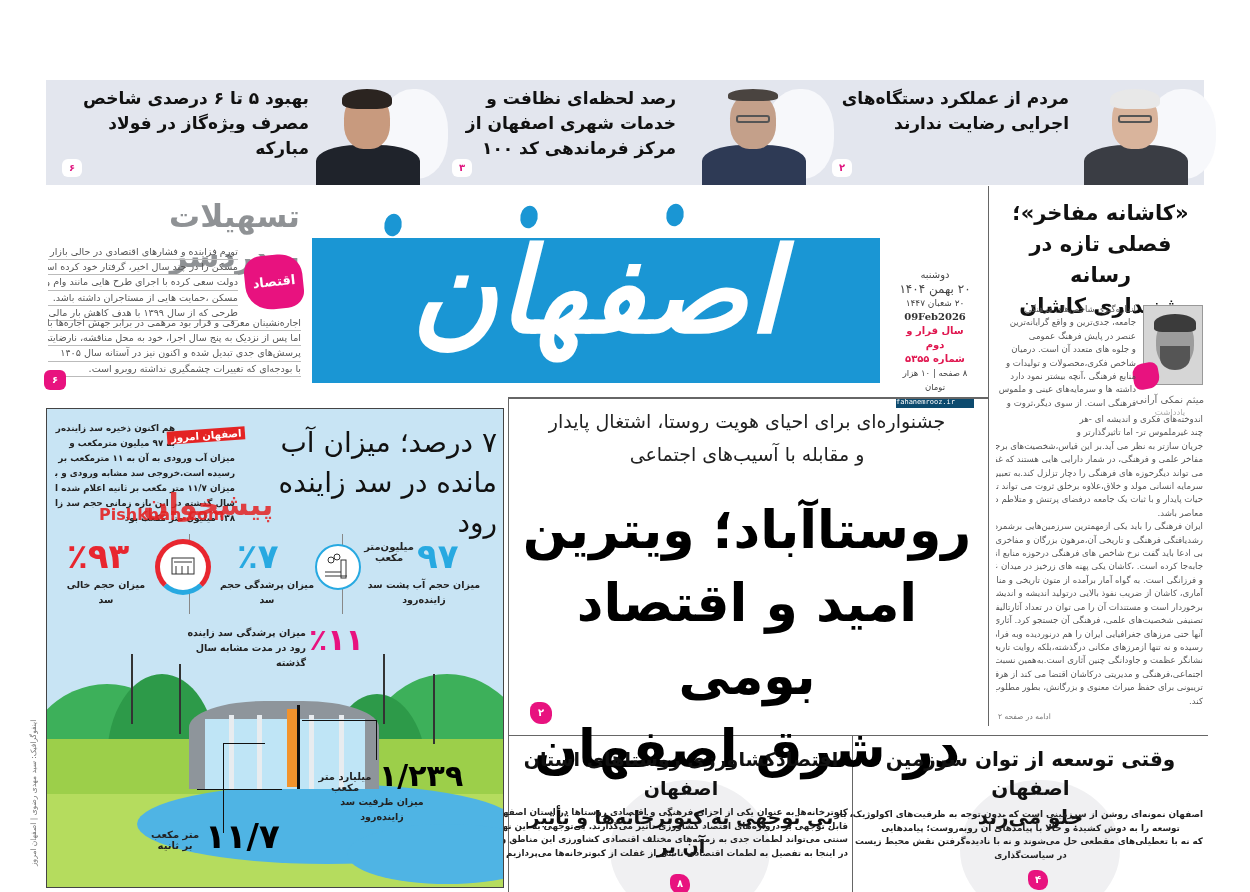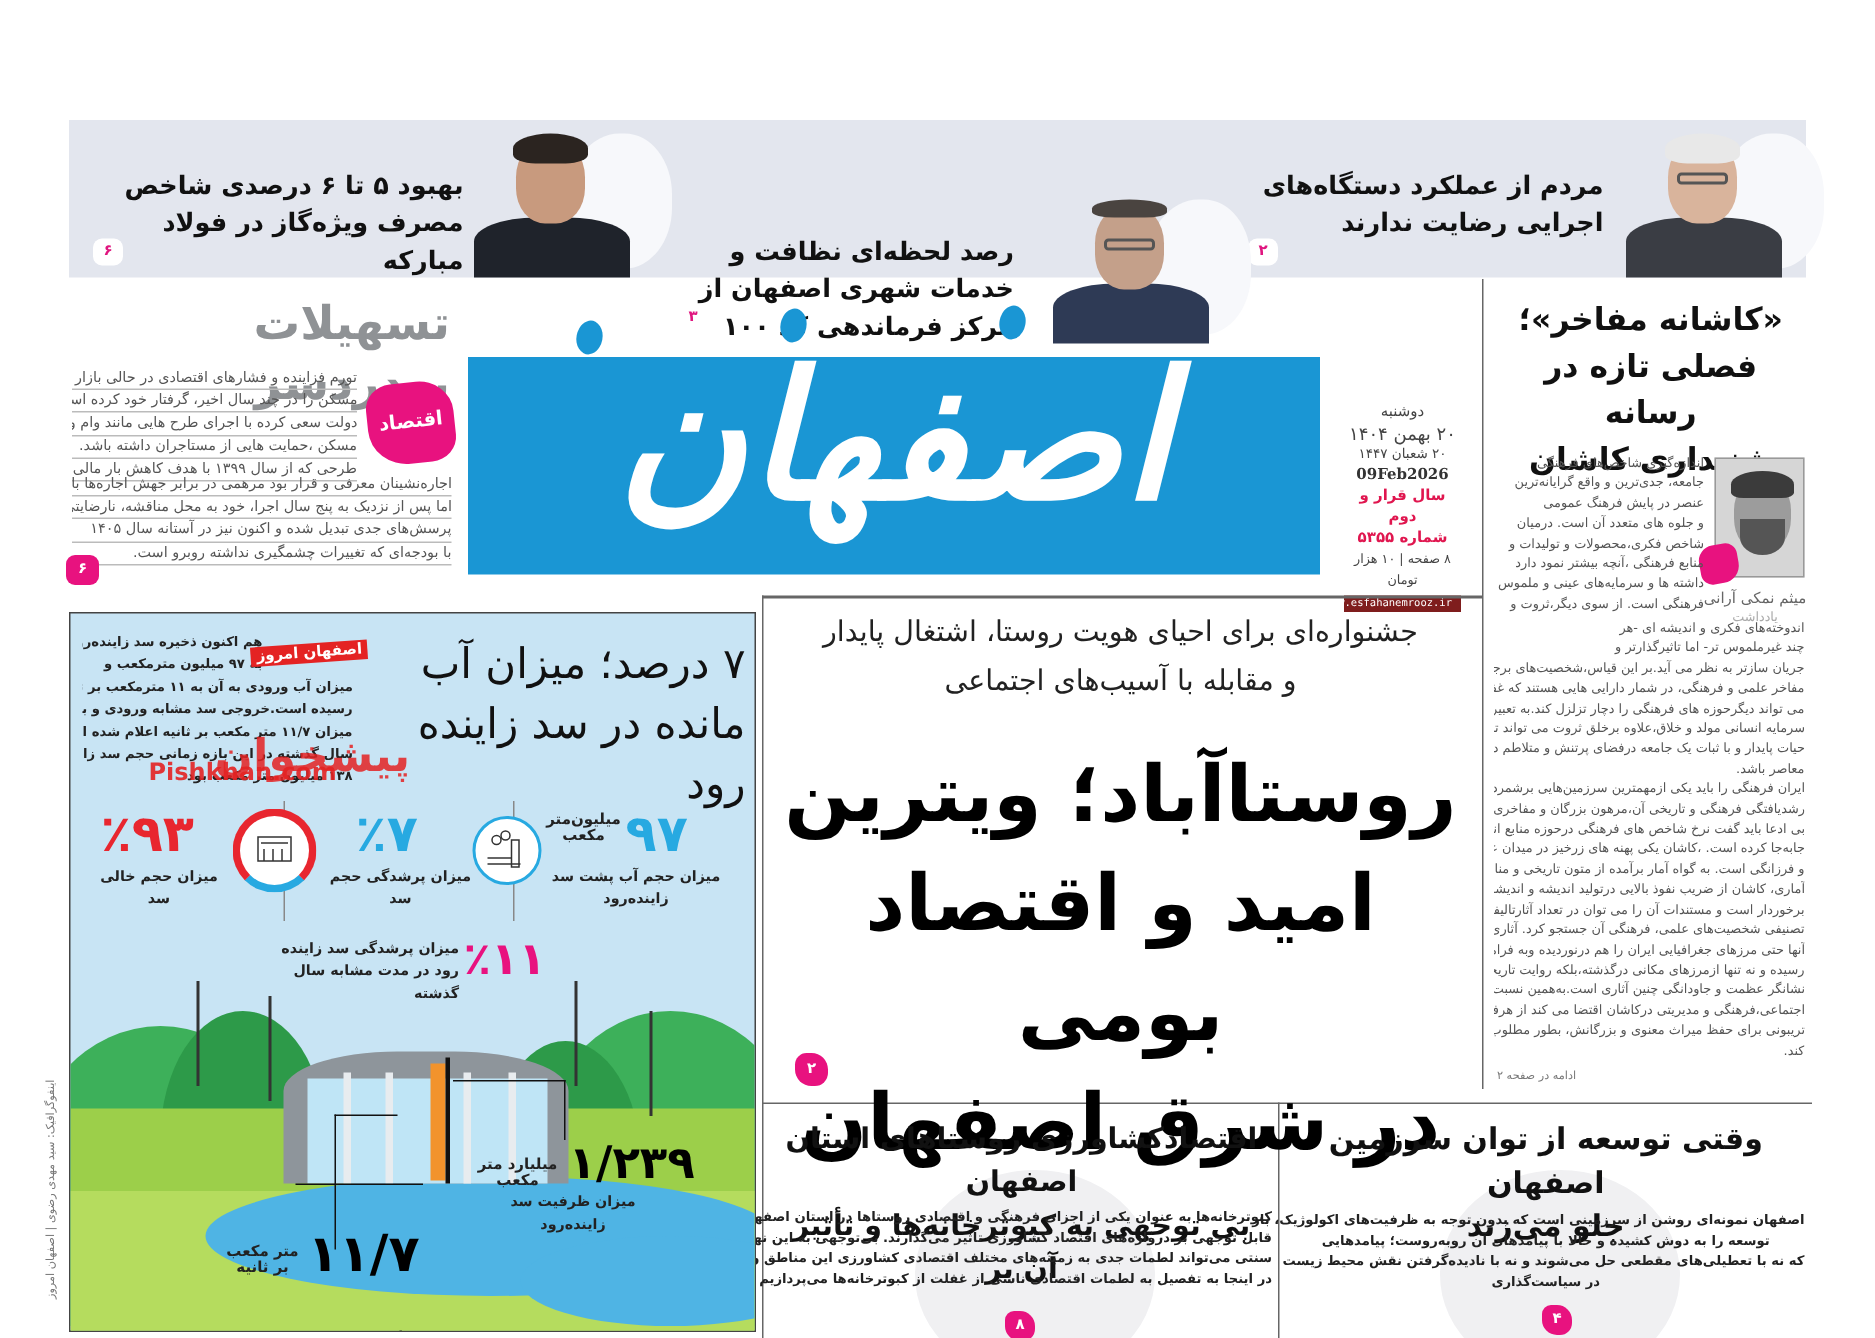--- a/index.html
+++ b/index.html
@@ -8,32 +8,32 @@
 
   
   .teaser-strip { position: absolute; top: 80px; left: 46px; width: 1158px; height: 105px; background: #e3e6ee; }
   .teaser { position: absolute; top: 0; height: 105px; }
   .teaser .photo { position: absolute; bottom: 0; width: 118px; height: 100px; }
   .teaser .photo .blob { position: absolute; right: -18px; top: 4px; width: 70px; height: 90px; background: #f7f8fb; border-radius: 50% 45% 45% 50%; }
   .teaser .photo .head { position: absolute; left: 32px; top: 8px; width: 46px; height: 56px; background: #caa58a; border-radius: 45% 45% 42% 42%; }
   .teaser .photo .hair { position: absolute; left: 30px; top: 4px; width: 50px; height: 20px; border-radius: 50% 50% 30% 30%; }
   .teaser .photo .suit { position: absolute; left: 4px; bottom: 0; width: 104px; height: 40px; border-radius: 40% 40% 0 0; }
   .teaser .photo .glasses { position: absolute; left: 38px; top: 30px; width: 34px; height: 8px; border: 2px solid #555; border-radius: 3px; }
-  .teaser .title { position: absolute; top: 32px; font-family: "DejaVu Sans", sans-serif; font-weight: bold; font-size: 17px; line-height: 25px; color: #111; }
+  .teaser .title { position: absolute; top: 6px; font-family: "DejaVu Sans", sans-serif; font-weight: bold; font-size: 17px; line-height: 25px; color: #111; }
   .teaser .pg { position: absolute; bottom: 8px; width: 20px; height: 18px; background: #fff; border-radius: 6px; color: #e0157f; font-size: 10px; font-weight: bold; text-align: center; line-height: 18px; }
 
   
   .logo-block { position: absolute; left: 312px; top: 238px; width: 568px; height: 145px; background: #1a96d4; }
   .logo-text { position: absolute; left: 312px; top: 196px; width: 568px; height: 190px; color: #fff; font-family: "DejaVu Serif", serif; font-style: italic; font-weight: bold; font-size: 118px; line-height: 190px; text-align: center; letter-spacing: -2px; }
   .logo-dot { position: absolute; width: 18px; height: 22px; background: #1a96d4; border-radius: 40% 60% 40% 60%; transform: rotate(30deg); }
 
   .dateline { position: absolute; left: 896px; top: 268px; width: 78px; text-align: center; font-size: 10px; line-height: 14px; color: #444; }
   .dateline .big { font-size: 12px; }
   .dateline .red { color: #e0164f; font-weight: bold; }
-  .dateline .url { background: #7f1d1d; color: #fff; font-size: 7px; line-height: 11px; padding: 0 6px; margin-top: 3px; font-family: "DejaVu Sans Mono", monospace; }
+  .dateline .url { background: #0c4a6e; color: #fff; font-size: 7px; line-height: 11px; padding: 0 19px; margin-top: 3px; font-family: "DejaVu Sans Mono", monospace; }
 
   
   .eco-title { position: absolute; left: 48px; top: 196px; width: 252px; text-align: right; font-weight: bold; font-size: 31px; line-height: 40px; color: #8f9295; letter-spacing: -1px; }
   .eco-text { position: absolute; left: 48px; top: 245px; width: 190px; font-size: 9.6px; line-height: 14.2px; text-align: justify; color: #555; }
   .eco-text2 { position: absolute; left: 48px; top: 316px; width: 253px; font-size: 9.6px; line-height: 14.2px; text-align: justify; color: #555; }
   .eco-text .ln, .eco-text2 .ln { display: block; border-bottom: 1px solid #bbb; white-space: nowrap; overflow: hidden; }
   .eco-badge { position: absolute; left: 245px; top: 255px; width: 58px; height: 54px; background: #e8127f; border-radius: 30% 40% 30% 45%; color: #fff; font-weight: bold; font-size: 13px; text-align: center; line-height: 54px; transform: rotate(-6deg); }
   .eco-pg { position: absolute; left: 44px; top: 370px; width: 22px; height: 20px; background: #e8127f; border-radius: 6px; color: #fff; font-size: 10px; font-weight: bold; text-align: center; line-height: 20px; }
 
   
@@ -106,21 +106,21 @@
       <div class="blob"></div>
       <div class="suit" style="background:#3a3d44;"></div>
       <div class="head" style="background:#d9b49c;"></div>
       <div class="hair" style="background:#e8e8e8;"></div>
       <div class="glasses"></div>
     </div>
     <div class="title" style="right:135px; width:240px;">مردم از عملکرد دستگاه‌های اجرایی رضایت ندارند</div>
     <div class="pg" style="right:352px;">۲</div>
   </div>
 
-  <div class="teaser" style="right:380px; width:390px;margin-top:44px;">
+  <div class="teaser" style="right:380px; width:390px;">
     <div class="photo" style="right:8px;">
       <div class="blob"></div>
       <div class="suit" style="background:#2e3a55;"></div>
       <div class="head" style="background:#c4a08a;"></div>
       <div class="hair" style="background:#4a4440; height:12px;"></div>
       <div class="glasses"></div>
     </div>
     <div class="title" style="right:148px; width:240px;">رصد لحظه‌ای نظافت و خدمات شهری اصفهان از مرکز فرماندهی کد ۱۰۰</div>
     <div class="pg" style="right:352px;">۳</div>
   </div>

